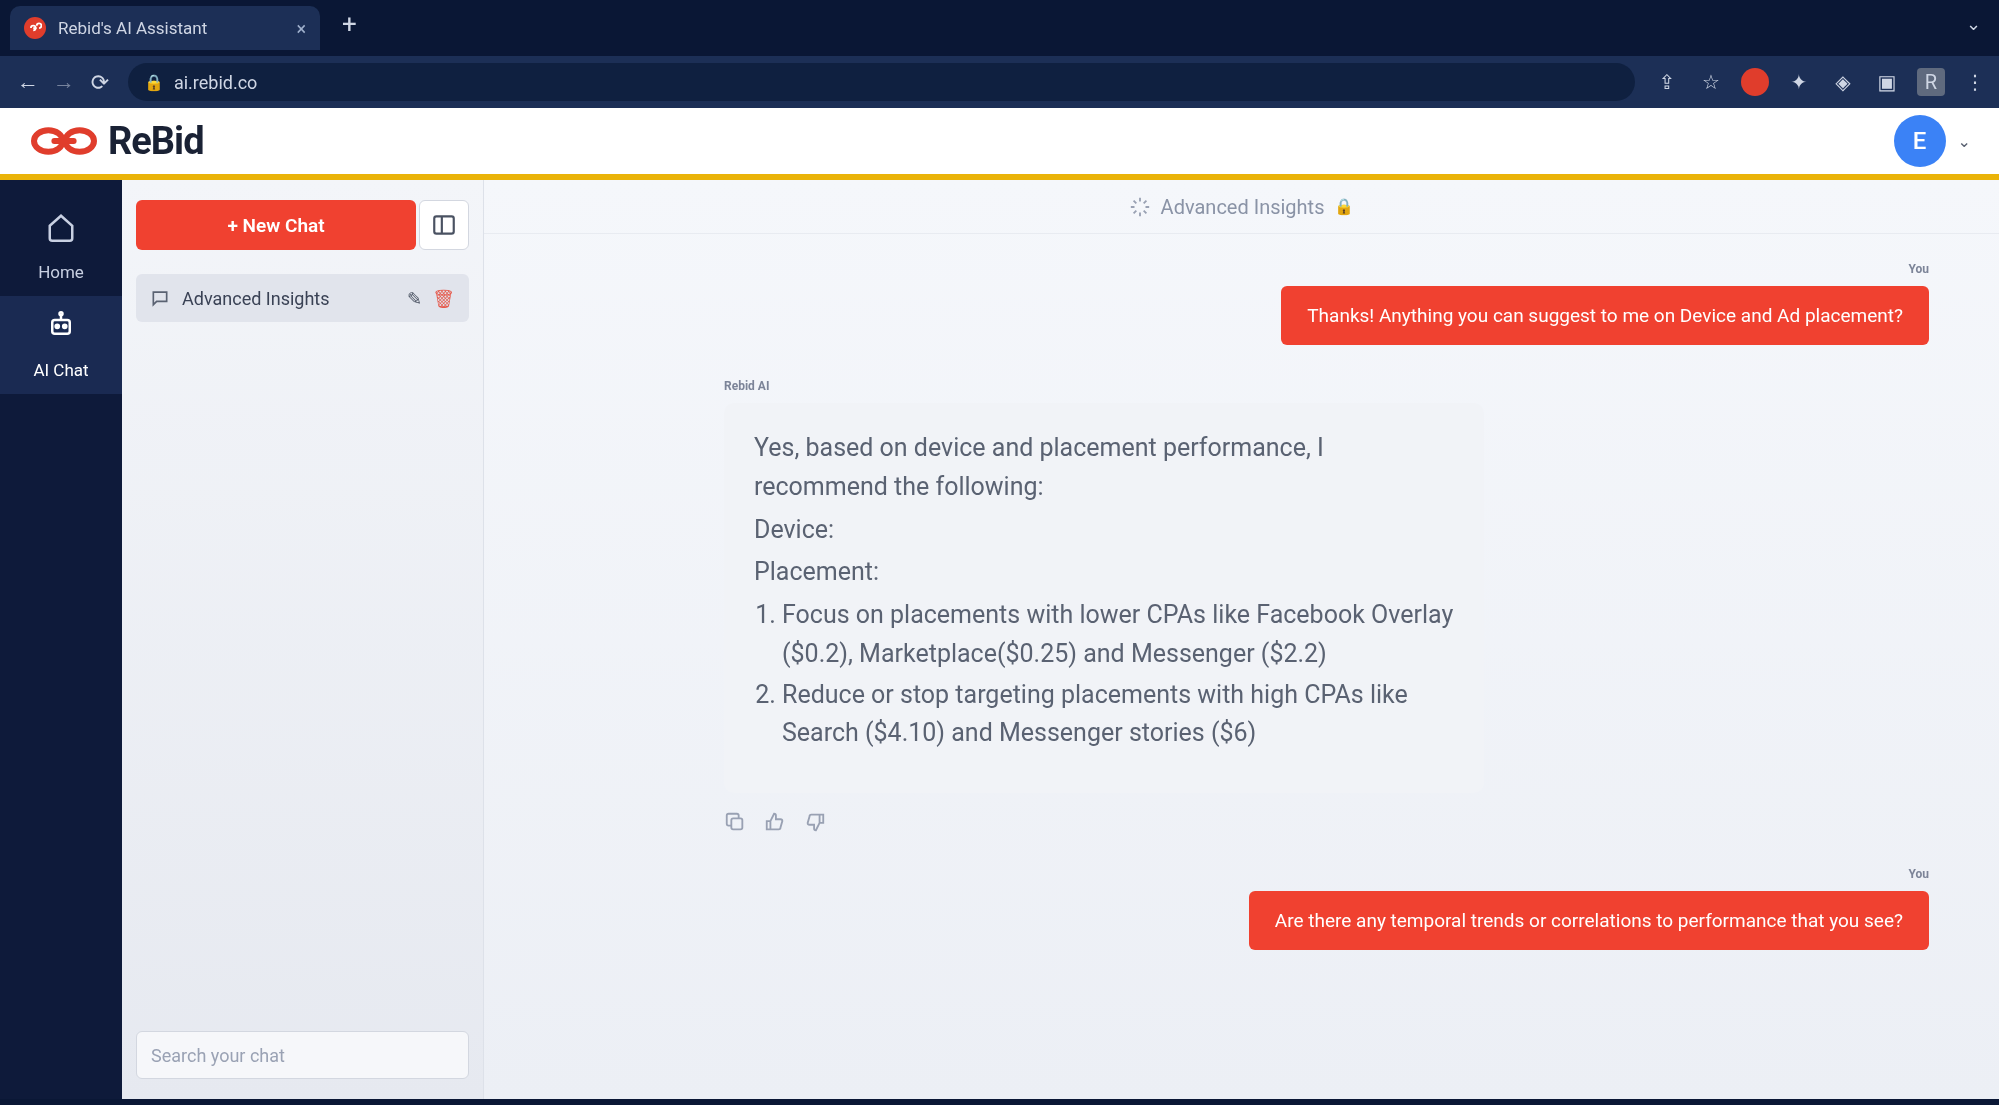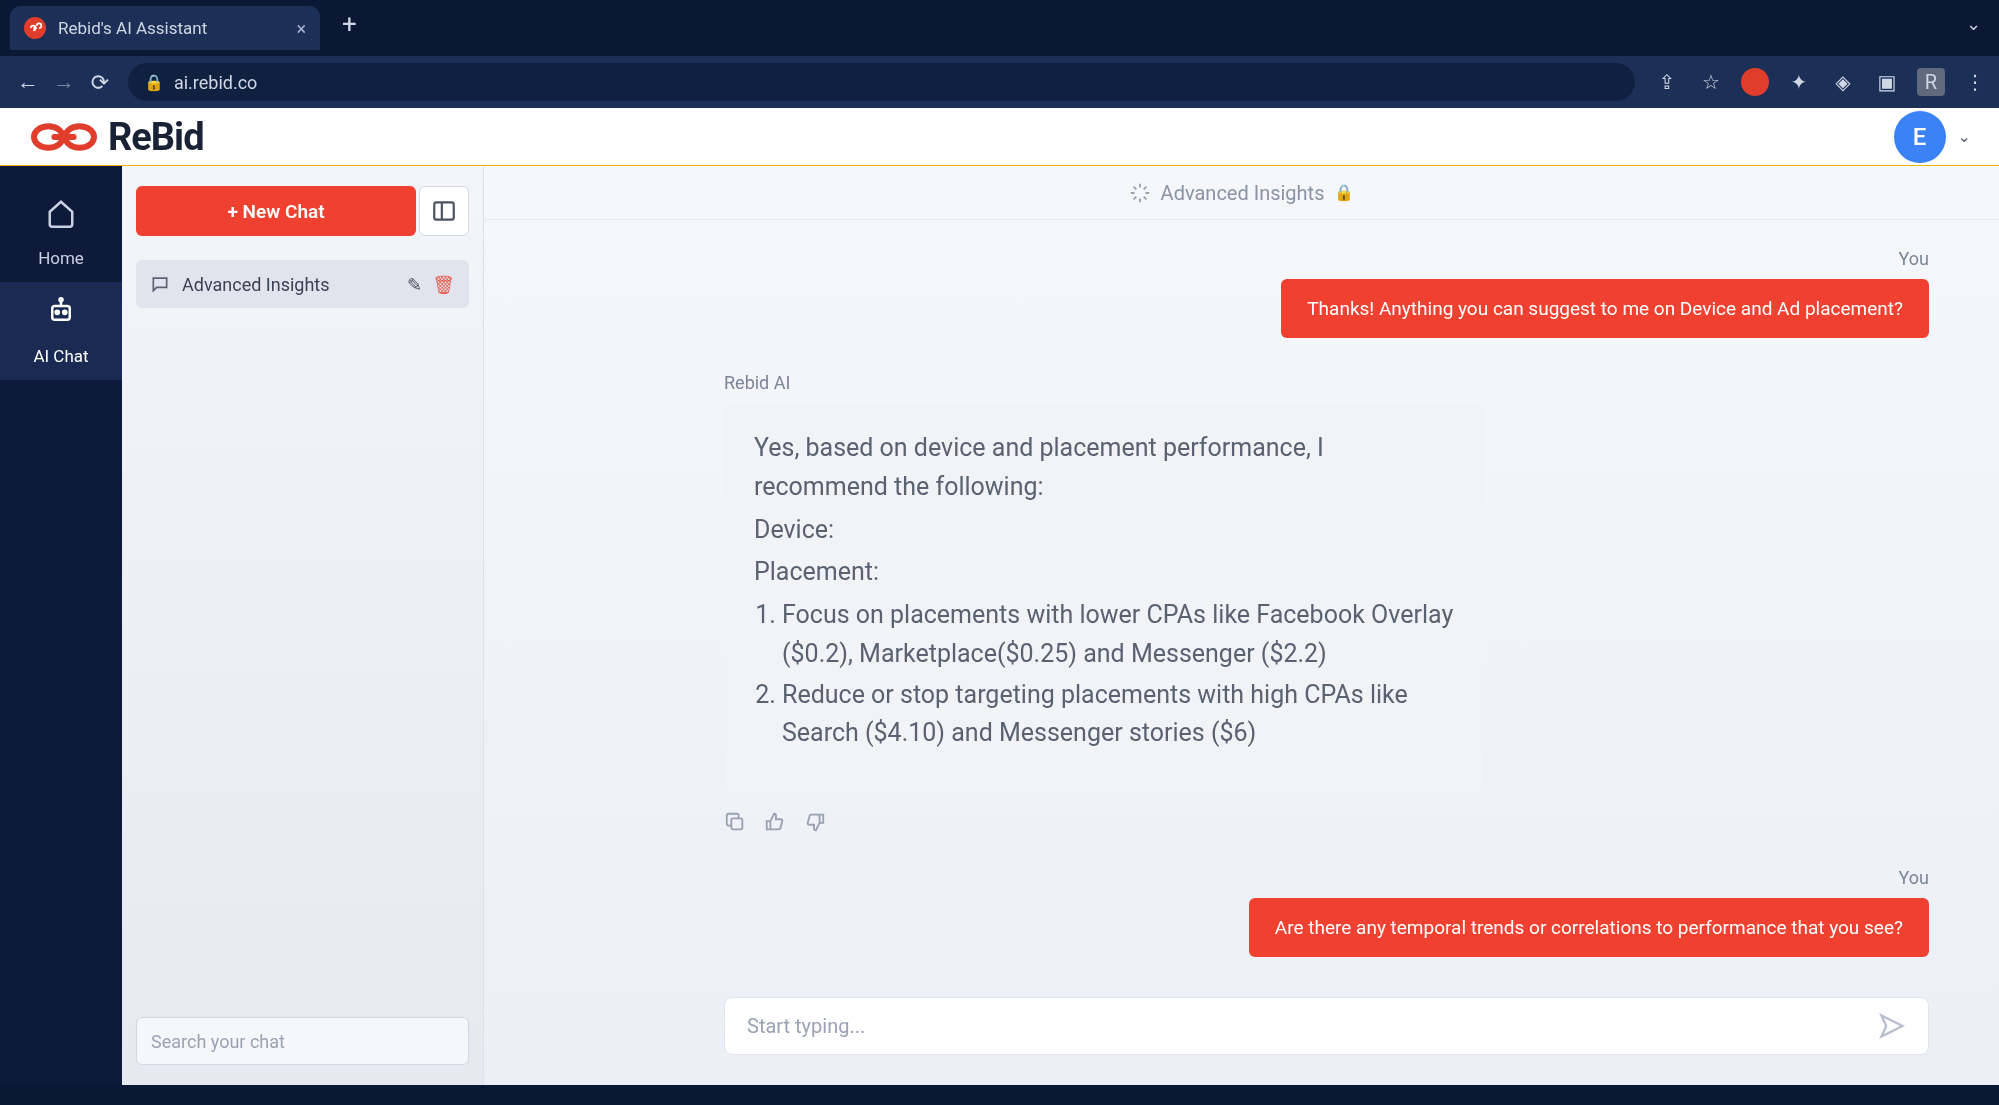--- a/index.html
+++ b/index.html
@@ -18,21 +18,21 @@
 .chrome-bar { height:52px; background:#1c2f56; display:flex; align-items:center; padding:0 10px; color:#cfd6e4; }
 .nav-btn { width:36px; height:36px; display:flex; align-items:center; justify-content:center; font-size:22px; cursor:pointer; color:#cfd6e4; }
 .url-bar { flex:1; height:38px; background:#0f2040; border-radius:20px; margin:0 10px; display:flex; align-items:center; padding:0 16px; color:#cfd6e4; font-size:18px; }
 .lock-icn { margin-right:10px; font-size:16px; color:#9fb0cc; }
 .right-icons { display:flex; align-items:center; gap:16px; margin-left:8px; }
 .right-icons .ricon { width:28px; height:28px; display:flex; align-items:center; justify-content:center; color:#cfd6e4; font-size:20px; cursor:pointer; }
 .ext-red { width:26px; height:26px; background:#e03d2c; border-radius:50%; }
 .prof-sq { width:26px; height:26px; background:#5f6a7e; border-radius:4px; display:flex; align-items:center; justify-content:center; font-size:14px; color:#fff; }
 
 
-.app-header { height:58px; background:#fff; border-bottom:1px solid #eab308; display:flex; align-items:center; padding:0 28px; }
+.app-header { height:72px; background:#fff; border-bottom:6px solid #eab308; display:flex; align-items:center; padding:0 28px; }
 .logo-wrap { display:flex; align-items:center; gap:8px; }
 .logo-link { display:flex; align-items:center; }
 .logo-link svg { height:36px; }
 .logo-text { font-size:38px; font-weight:700; color:#1a2235; letter-spacing:-1px; }
 .header-right { margin-left:auto; display:flex; align-items:center; gap:12px; }
 .avatar { width:52px; height:52px; background:#3b82f6; border-radius:50%; display:flex; align-items:center; justify-content:center; color:#fff; font-size:24px; font-weight:500; }
 .caret { font-size:16px; color:#5a6272; cursor:pointer; }
 
 
 .app-body { display:flex; height:calc(100% - 186px); }
@@ -57,21 +57,21 @@
 .search-chat { height:48px; border:1px solid #d3d7e0; background:#f6f7fa; border-radius:6px; padding:0 14px; font-size:18px; color:#7a8296; }
 
 
 .chat-main { flex:1; display:flex; flex-direction:column; background:linear-gradient(to bottom,#f5f7fb 0%,#eceff5 100%); position:relative; }
 .chat-title-bar { height:54px; display:flex; align-items:center; justify-content:center; gap:10px; color:#8a93a6; font-size:20px; border-bottom:1px solid #e8ebf1; }
 .chat-title-bar svg { width:22px; height:22px; }
 .lock-small { font-size:16px; }
 
 .messages { flex:1; overflow:auto; padding:28px 70px 20px 240px; }
 .msg-group { margin-bottom:34px; }
-.sender { font-size:18px; color:#7c8498; font-weight:400; margin-bottom:10px; }
+.sender { font-size:12px; color:#7c8498; font-weight:700; margin-bottom:10px; }
 .sender.you { text-align:right; }
 .bubble-user { background:#f04130; color:#fff; padding:18px 26px; border-radius:6px; font-size:19px; display:inline-block; float:right; clear:both; max-width:780px; }
 .clear { clear:both; }
 .bubble-ai { background:#f1f3f7; border-radius:10px; padding:26px 30px; color:#5a6272; font-size:25px; line-height:1.55; max-width:760px; }
 .bubble-ai p { margin-bottom:4px; }
 .bubble-ai ol { margin:2px 0 14px 28px; }
 .bubble-ai ol li { margin-bottom:2px; }
 .ai-actions { display:flex; gap:18px; margin-top:18px; color:#99a1b3; }
 .ai-actions span { cursor:pointer; font-size:22px; display:flex; align-items:center; }
 .ai-actions svg { width:22px; height:22px; }
@@ -233,25 +233,15 @@
       </div>
 
       <div class="msg-group">
         <div class="sender you">You</div>
         <div class="bubble-user">Are there any temporal trends or correlations to performance that you see?</div>
         <div class="clear"></div>
       </div>
 
     </div>
 
-    <div class="composer">
-      <div class="composer-box">
-        <input placeholder="Start typing..." style="">
-        <span class="send-btn">
-          <svg viewBox="0 0 24 24" fill="none" stroke="currentColor" stroke-width="2">
-              <path d="M3 3l18 9-18 9 4-9z"></path>
-            </svg>
-        </span>
-      </div>
-    </div>
 
   </div>
 </div>
 
 </body></html>

